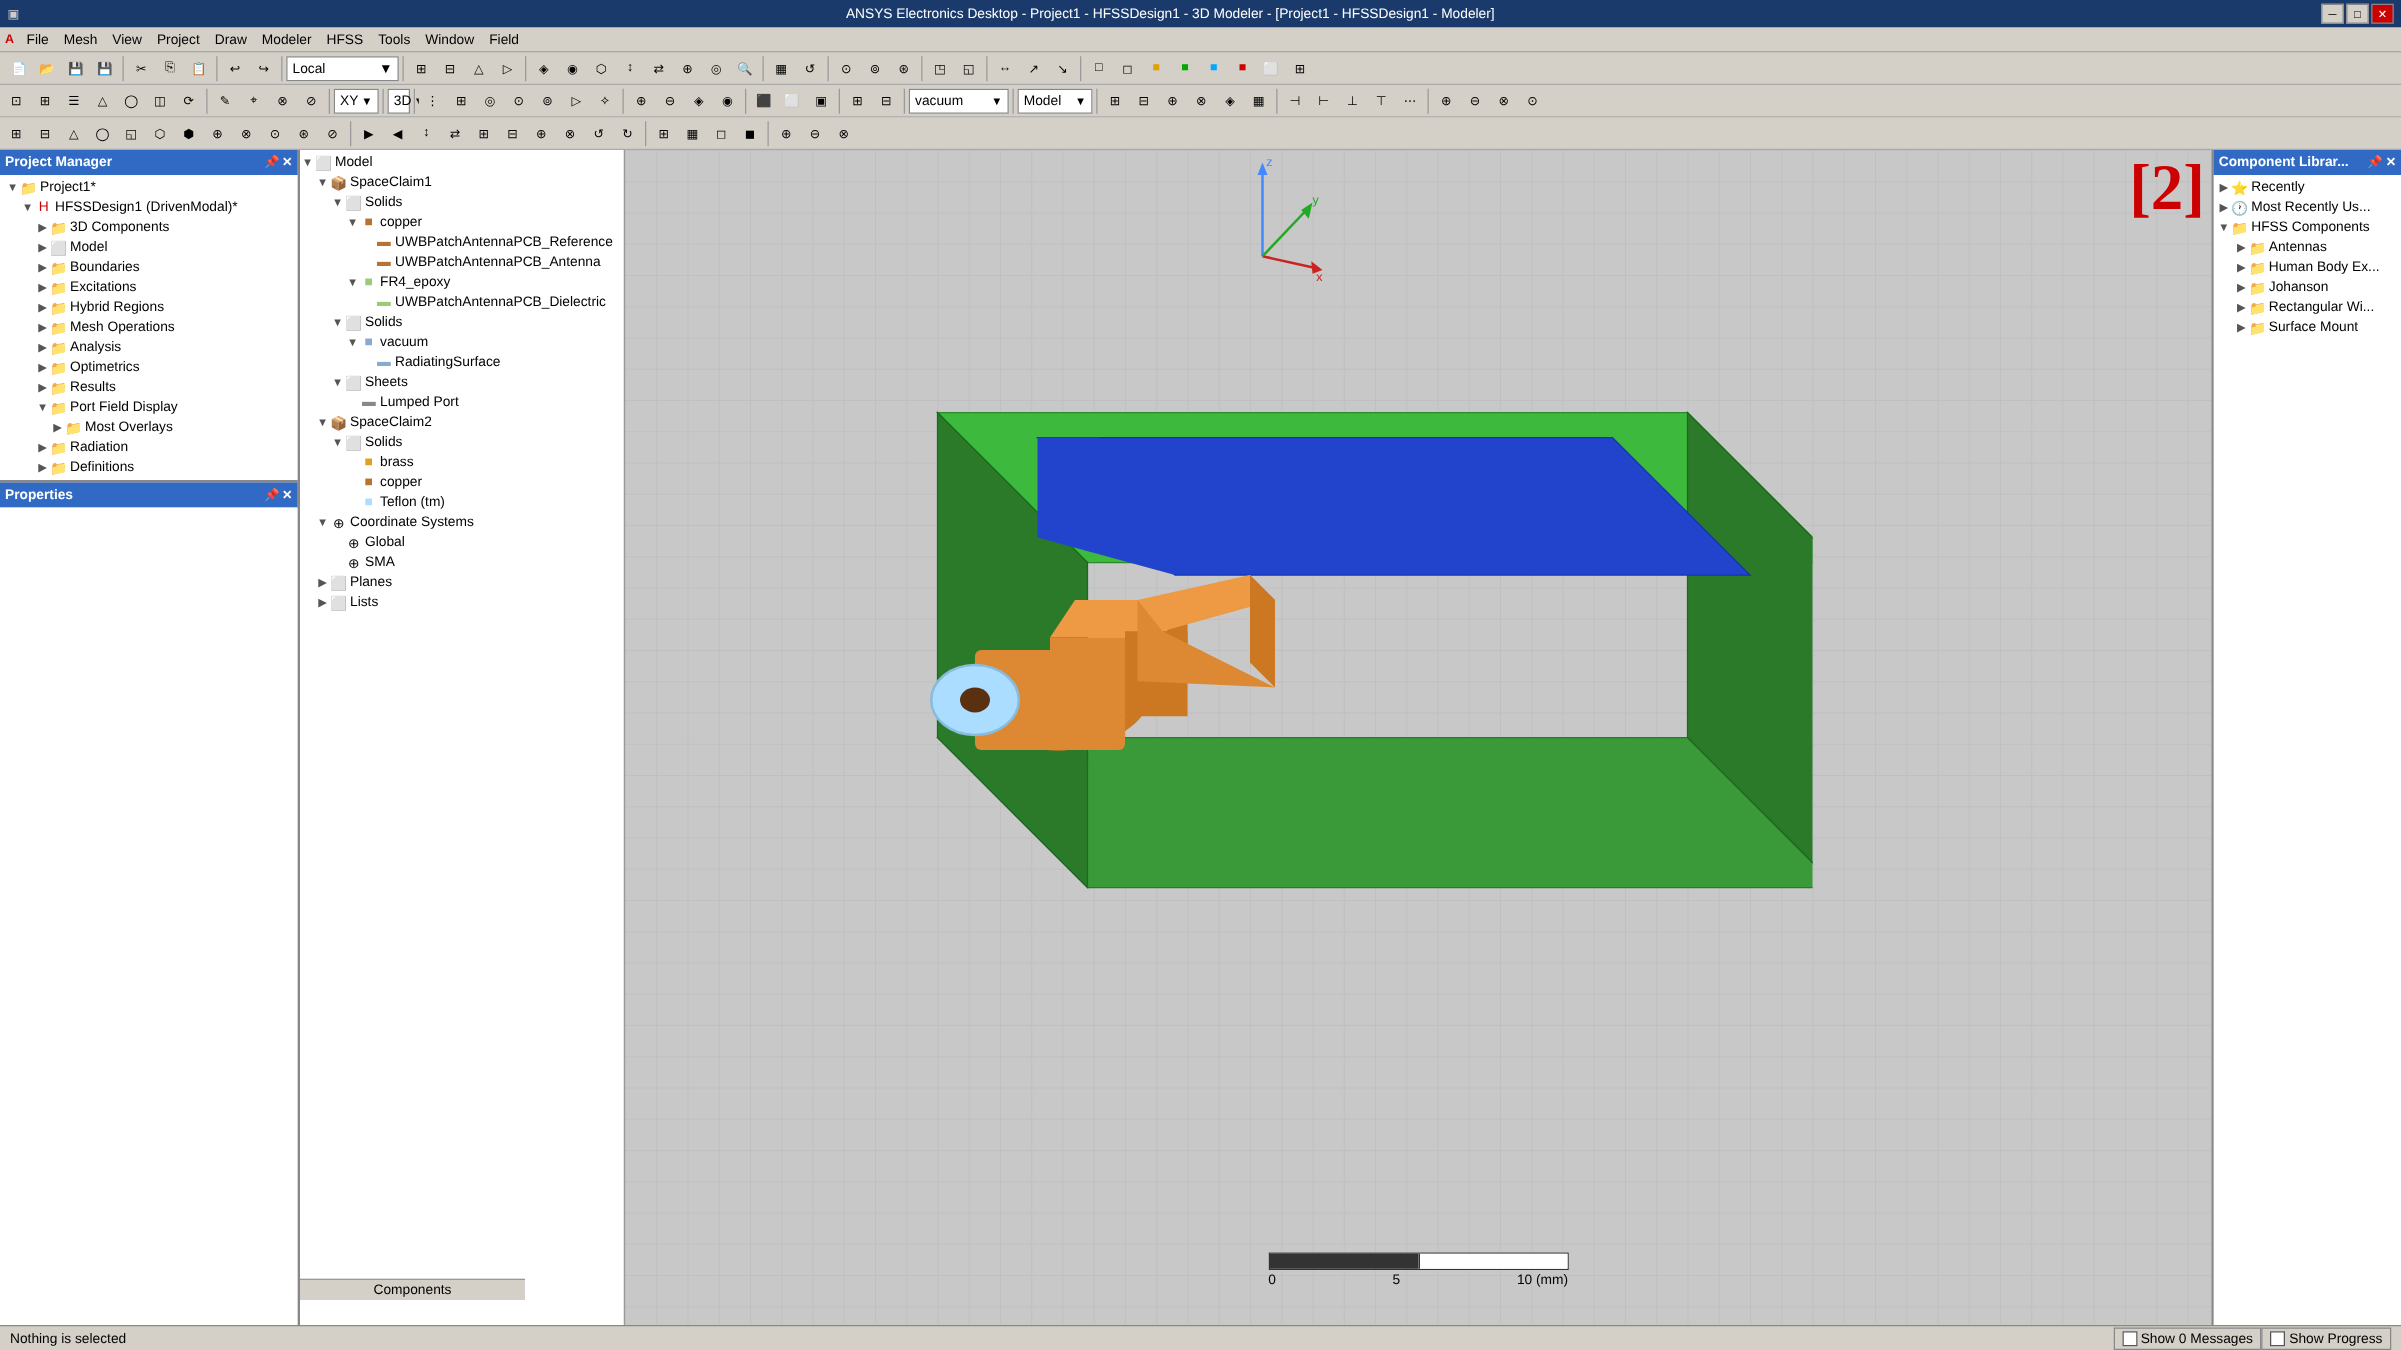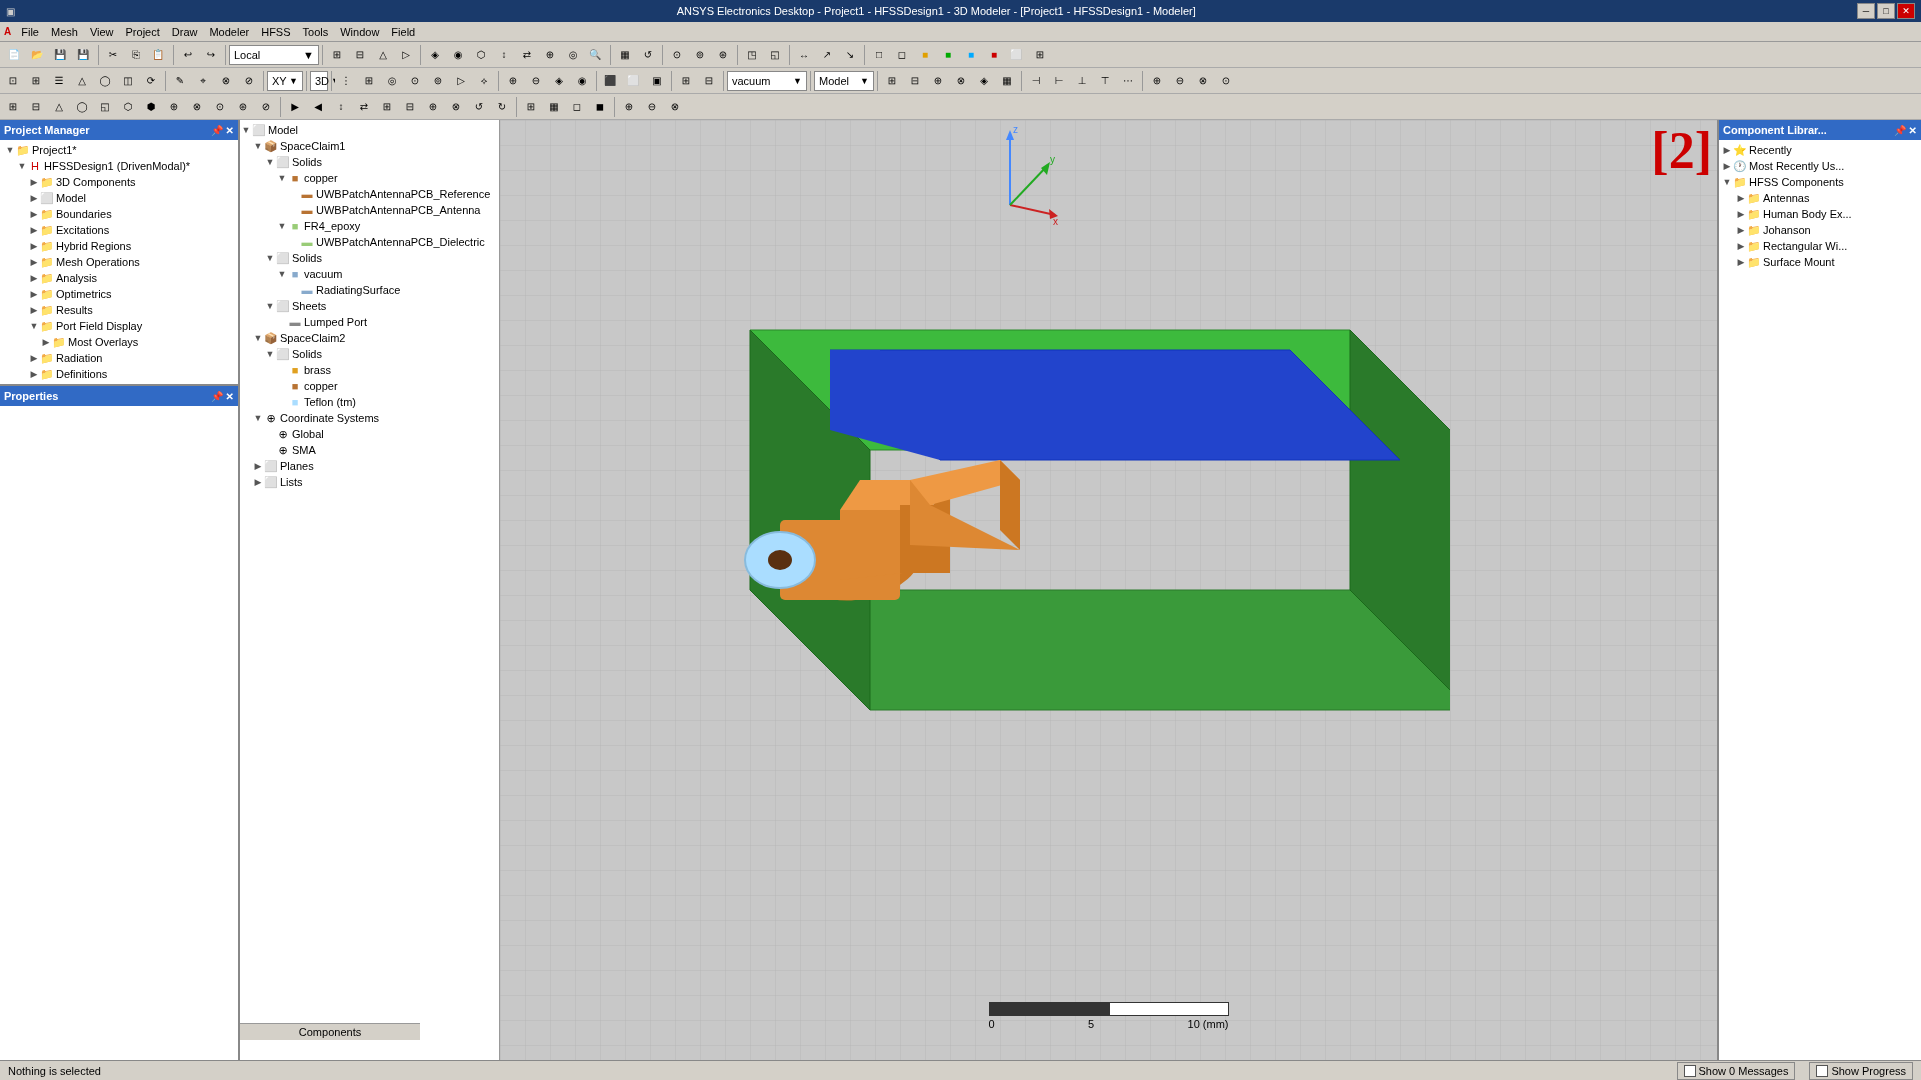--- a/index.html
+++ b/index.html
@@ -38,21 +38,21 @@
 
     
     #properties-panel { flex: 1; display: flex; flex-direction: column; min-height: 180px; }
     #properties-content { flex: 1; background: #fff; padding: 4px; }
 
     
     #viewport { flex: 1; background: #e8e8e8; position: relative; overflow: hidden; display: flex; flex-direction: column; }
     #grid-bg { position: absolute; inset: 0; background-image: linear-gradient(rgba(150,150,150,0.3) 1px, transparent 1px), linear-gradient(90deg, rgba(150,150,150,0.3) 1px, transparent 1px); background-size: 20px 20px; }
 
     
-    #right-panel { width: 204px; background: #d4d0c8; border-left: 2px solid #888; display: flex; flex-direction: column; }
+    #right-panel { width: 152px; background: #d4d0c8; border-left: 2px solid #888; display: flex; flex-direction: column; }
     #comp-tree { padding: 2px; overflow-y: auto; background: #fff; flex: 1; }
 
     
     #status-bar { height: 20px; background: #d4d0c8; border-top: 1px solid #888; display: flex; align-items: center; justify-content: space-between; padding: 0 8px; font-size: 11px; position: absolute; bottom: 0; left: 0; right: 0; }
     #status-right { display: flex; align-items: center; gap: 2px; }
     .status-btn { display: flex; align-items: center; gap: 3px; padding: 1px 6px; border: 1px solid #888; background: #d4d0c8; cursor: pointer; font-size: 11px; height: 18px; }
     .status-checkbox { width: 12px; height: 12px; border: 1px solid #555; background: #fff; display: inline-flex; align-items: center; justify-content: center; font-size: 9px; }
 
     .tree-label { font-size: 11px; }
   </style>
@@ -652,21 +652,21 @@
       </div>
     </div>
     <div style="position:absolute; bottom:20px; left:240px; right:0; width:180px; display:flex; align-items:center; justify-content:center; border-top:1px solid #999; background:#d4d0c8; padding:2px 4px;">
       <span style="font-size:11px;">Components</span>
     </div>
   </div>
 </div>
 
 <div id="status-bar" style="position:fixed; bottom:0; left:0; right:0; height:20px; background:#d4d0c8; border-top:1px solid #888; display:flex; align-items:center; justify-content:space-between; padding:0 8px; z-index:100;">
   <span style="font-size:11px;">Nothing is selected</span>
-  <div id="status-right" style="display:flex; align-items:center; gap:14px;">
+  <div id="status-right" style="display:flex; align-items:center; gap:0;">
     <div class="status-btn">
       <span class="status-checkbox"></span>
       <span>Show 0 Messages</span>
     </div>
     <div class="status-btn">
       <span class="status-checkbox"></span>
       <span>Show Progress</span>
     </div>
   </div>
 </div>

